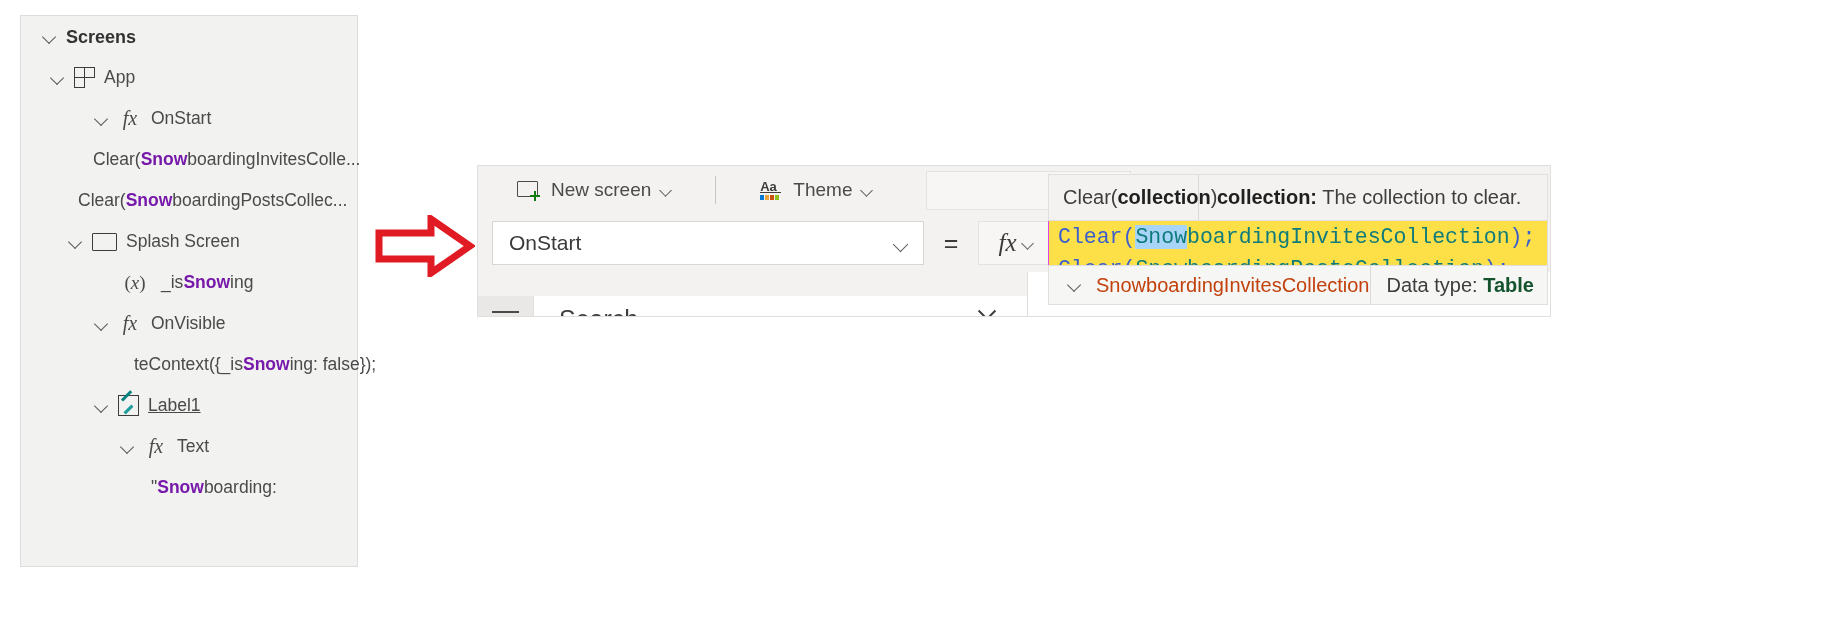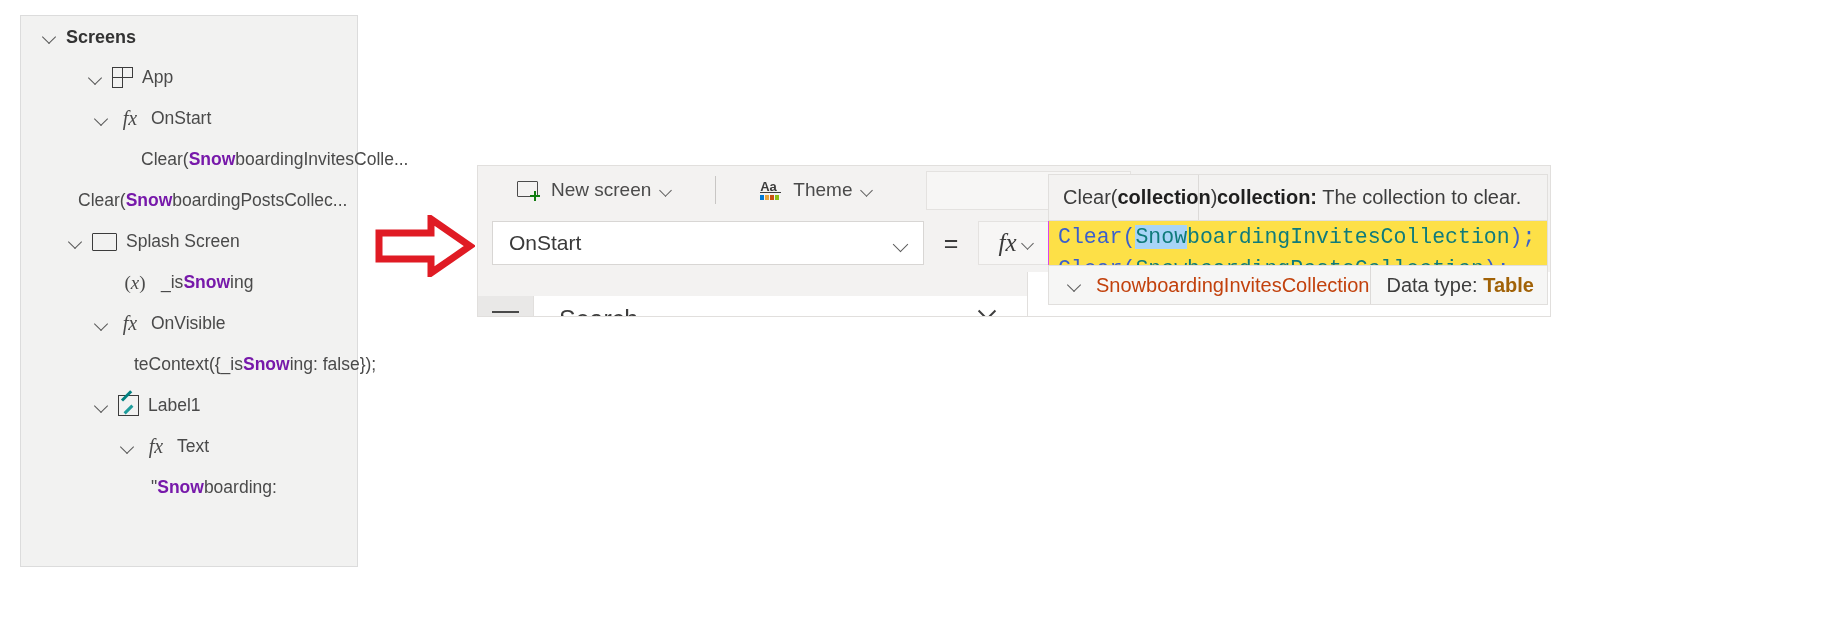--- a/index.html
+++ b/index.html
@@ -357,53 +357,53 @@
     width: 9px; height: 9px;
     border-right: 1.7px solid #5c5c5c;
     border-bottom: 1.7px solid #5c5c5c;
     transform: rotate(45deg);
   }
   #sg-right {
     padding: 0 16px;
     font-size: 20px; color: #3d3d3d;
     white-space: nowrap;
   }
-  #sg-right b { font-weight: bold; color: #a16207; }
+  #sg-right b { font-weight: bold; color: #14532d; }
 </style>
 </head>
 <body>
 
 <div id="root">
 
   <div id="tree-panel">
 
     <div class="tree-row" style="padding-left:20px;">
       <span class="chev"></span>
       <span class="tlabel bold">Screens</span>
     </div>
 
-    <div class="tree-row" style="padding-left:66px;">
+    <div class="tree-row" style="padding-left:28px;">
       <span class="chev"></span>
       <span class="ticon">
         <span class="app-ic">
             <span class="sq s1"></span>
             <span class="sq s2"></span>
             <span class="sq s3"></span>
           </span>
       </span>
       <span class="tlabel">App</span>
     </div>
 
     <div class="tree-row" style="padding-left:72px;">
       <span class="chev"></span>
       <span class="ticon fx-ic">fx</span>
       <span class="tlabel">OnStart</span>
     </div>
 
-    <div class="tree-row" style="padding-left:120px;">
+    <div class="tree-row" style="padding-left:72px;">
       <span class="tlabel">
         <span>Clear(</span><span class="hl">Snow</span><span>boardingInvitesColle...</span>
       </span>
     </div>
 
     <div class="tree-row" style="padding-left:57px;">
       <span class="tlabel">
         <span>Clear(</span><span class="hl">Snow</span><span>boardingPostsCollec...</span>
       </span>
     </div>
@@ -429,21 +429,21 @@
       <span class="ticon fx-ic">fx</span>
       <span class="tlabel">OnVisible</span>
     </div>
 
     <div class="tree-row" style="padding-left:113px;">
       <span class="tlabel">
         <span>teContext({_is</span><span class="hl">Snow</span><span>ing: false});</span>
       </span>
     </div>
 
-    <div class="tree-row" style="padding-left:72px;">
+    <div class="tree-row" style="padding-left:72px;text-decoration:underline;">
       <span class="chev"></span>
       <span class="ticon">
           <span class="lbl-ic"></span>
         </span>
       <span class="tlabel">Label1</span>
     </div>
 
     <div class="tree-row" style="padding-left:98px;">
       <span class="chev"></span>
       <span class="ticon fx-ic">fx</span>

